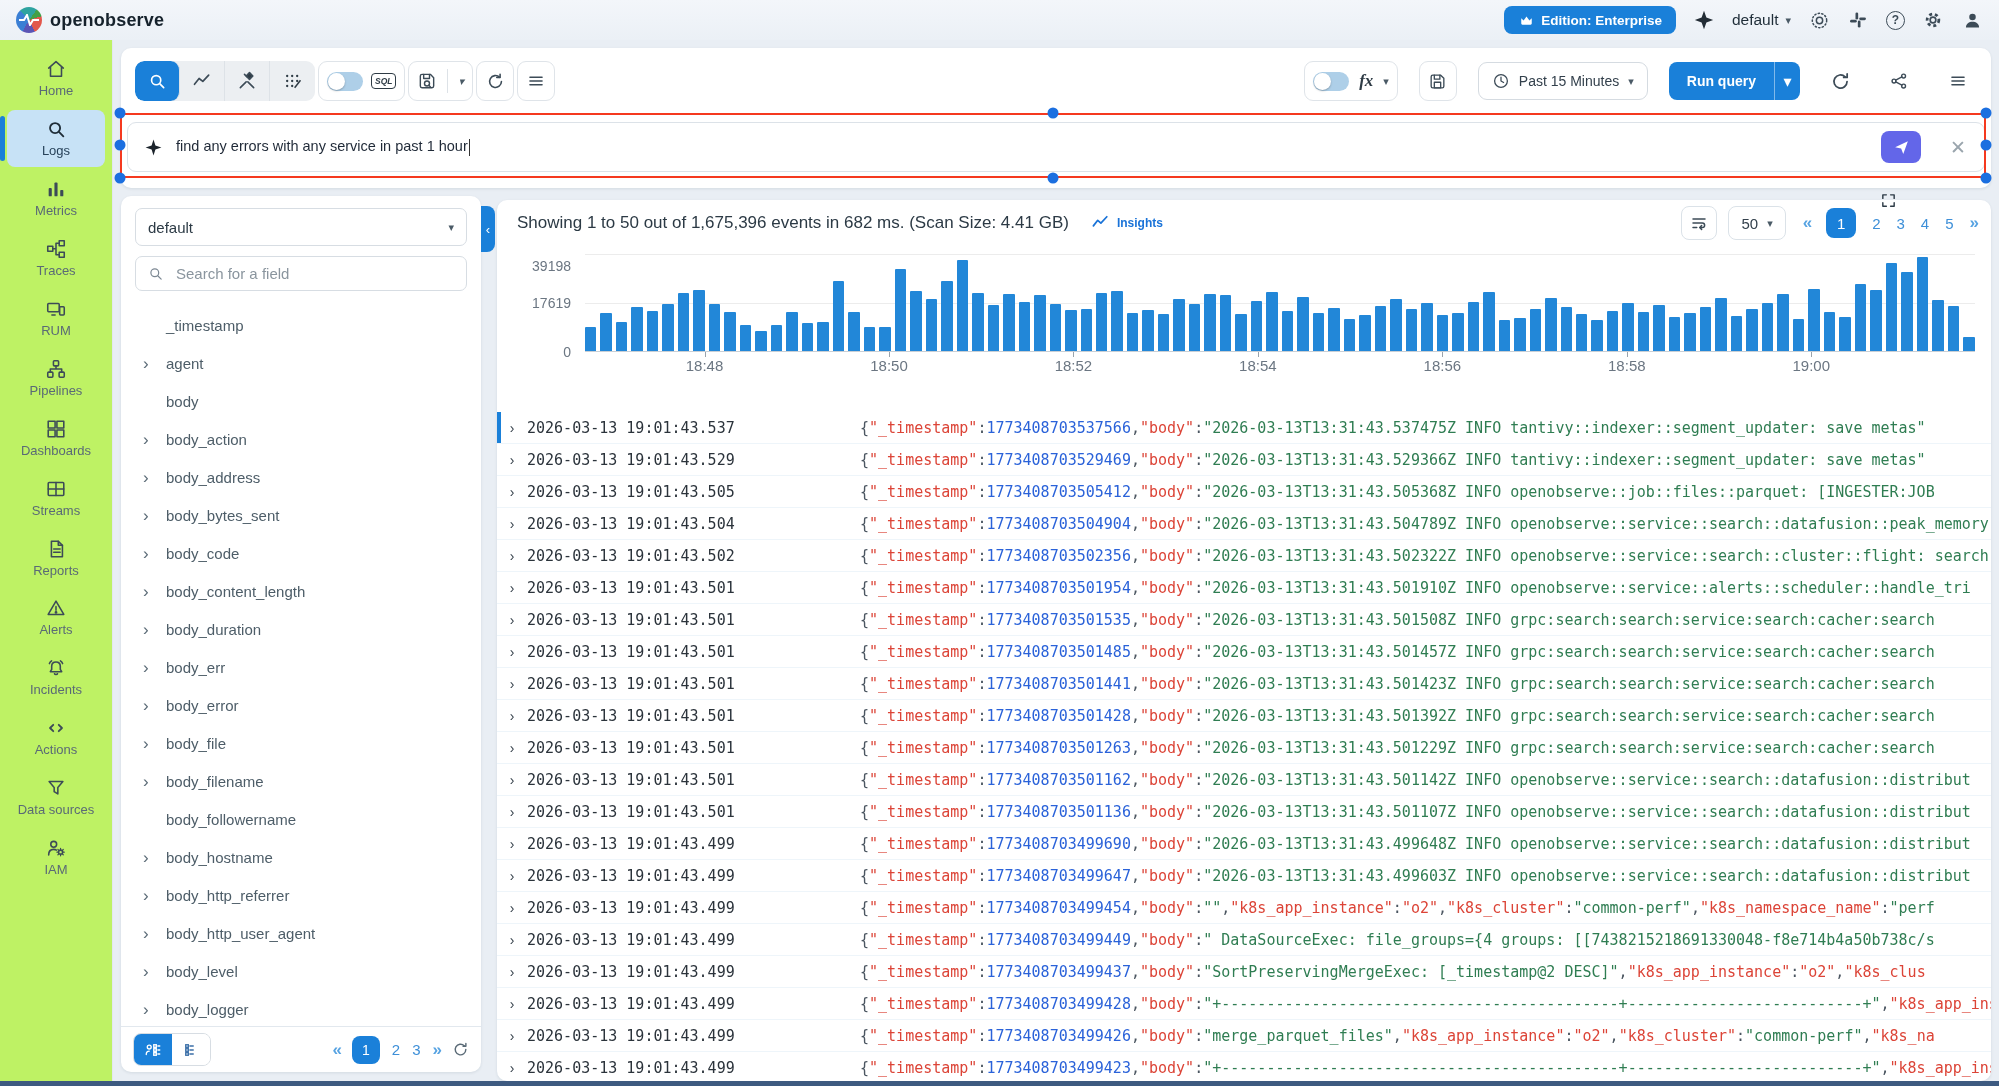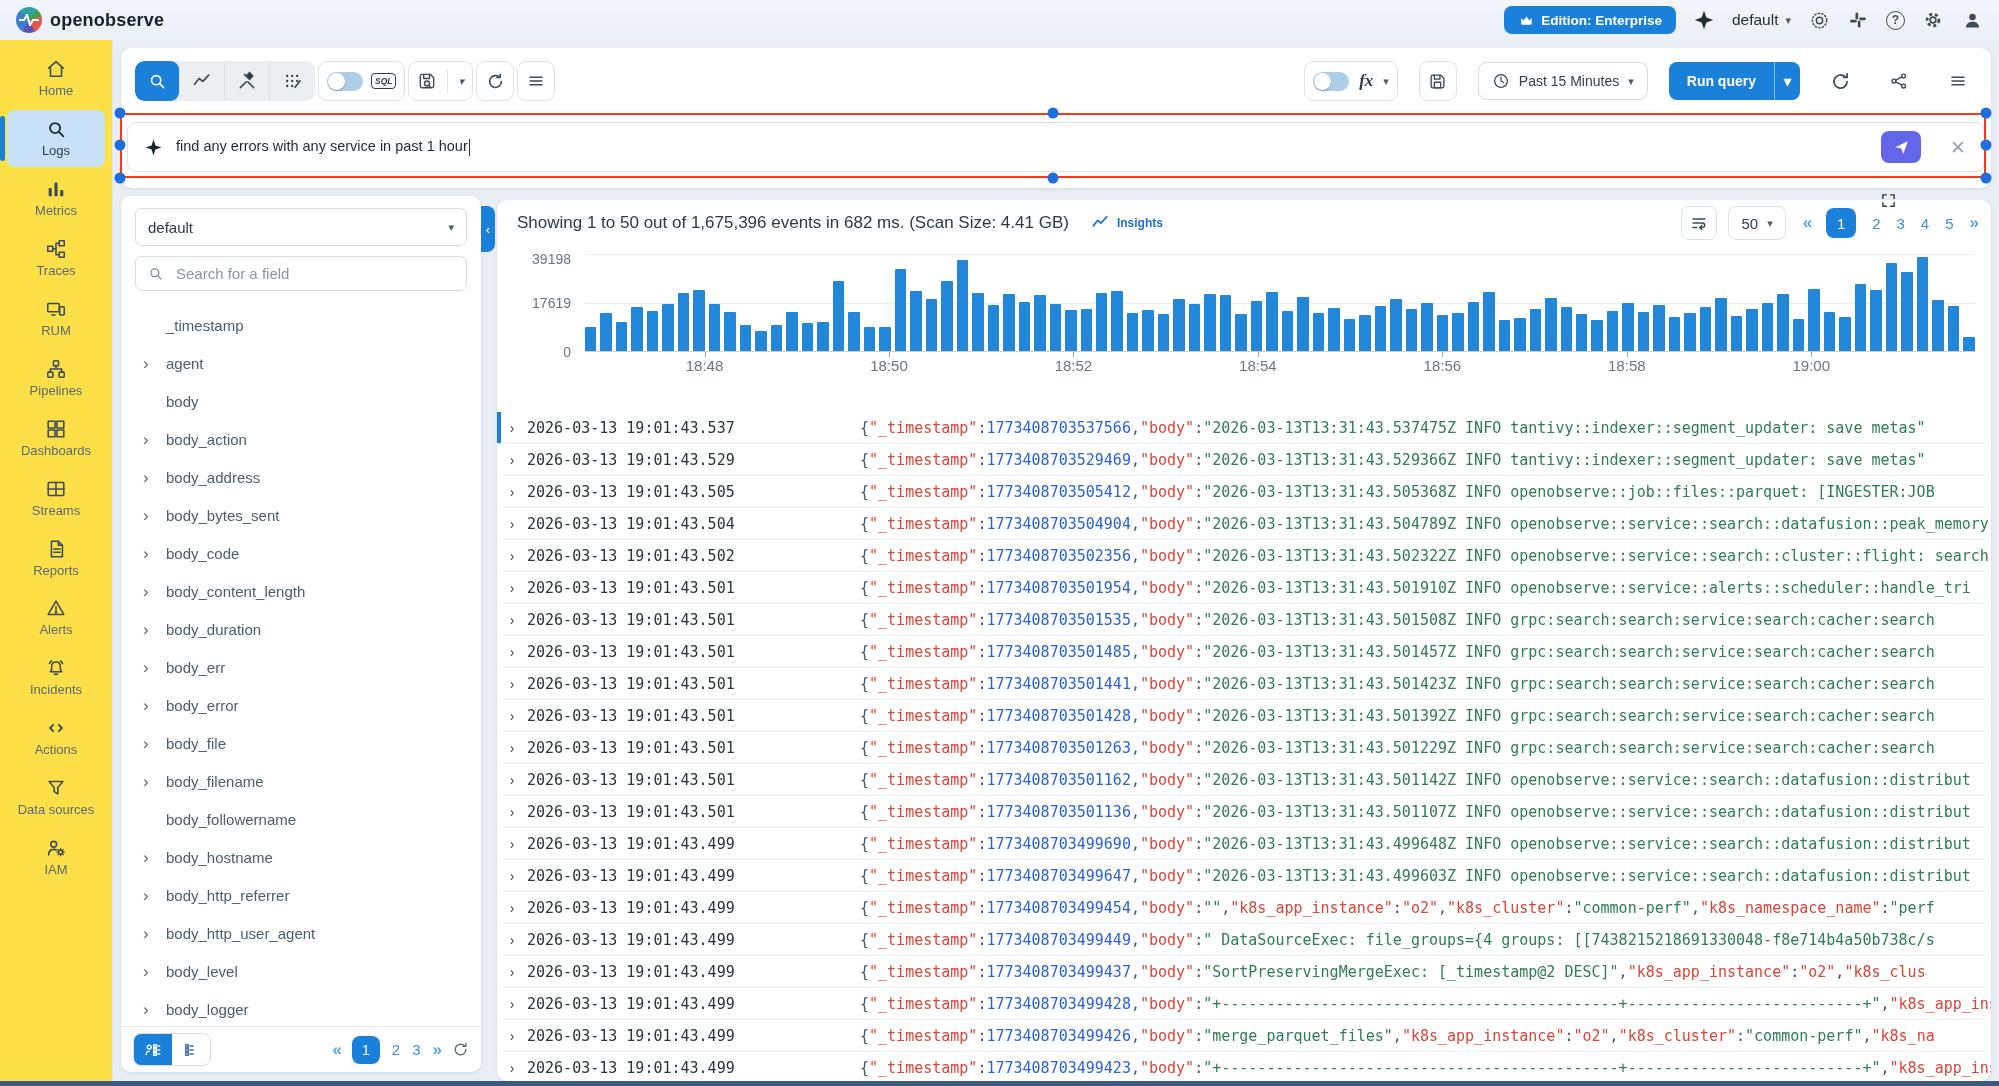--- a/index.html
+++ b/index.html
@@ -16,21 +16,21 @@
   .logo-circle svg { position:absolute; left:3px; top:7px; }
   .brand-name { font-size:18px; font-weight:bold; color:#16222c; letter-spacing:.2px; }
   .hdr-right { display:flex; align-items:center; gap:17px; }
   .edition-pill { display:flex; align-items:center; gap:7px; background:#1a80d9; color:#fff; font-size:13.5px; font-weight:600; border-radius:8px; padding:6px 14px; }
   .org-select { display:flex; align-items:center; gap:7px; font-size:15.5px; color:#1f2d38; cursor:pointer; }
   .caret { font-size:11px; color:#4a5a66; }
   .hdr-icon { width:22px; height:22px; display:flex; align-items:center; justify-content:center; }
   .help-circle { width:19px; height:19px; border:1.7px solid #3c4b57; border-radius:50%; color:#3c4b57; font-size:12px; font-weight:bold; display:flex; align-items:center; justify-content:center; }
 
   
-  .left-nav { position:absolute; left:0; top:40px; width:113px; bottom:5px; background:#fde047; border-right:1px solid #e3e8ee; padding-top:10px; display:flex; flex-direction:column; align-items:stretch; gap:3px; z-index:4; overflow:hidden; }
+  .left-nav { position:absolute; left:0; top:40px; width:113px; bottom:5px; background:#bef264; border-right:1px solid #e3e8ee; padding-top:10px; display:flex; flex-direction:column; align-items:stretch; gap:3px; z-index:4; overflow:hidden; }
   .nav-item { position:relative; display:flex; flex-direction:column; align-items:center; gap:4px; padding:8px 4px; margin:0 7px; border-radius:8px; cursor:pointer; }
   .nav-item .nlabel { font-size:13px; color:#5a6a76; text-align:center; line-height:1.15; }
   .nav-item.active { background:#c7e2f6; }
   .nav-item.active .nlabel { color:#27425a; }
   .nav-accent { position:absolute; left:-7px; top:6px; bottom:6px; width:5px; background:#1a80d9; border-radius:3px; }
 
   
   .searchbar-card { left:121px; top:48px; width:1870px; height:140px; }
   .tool-row { position:absolute; left:14px; top:12px; right:14px; height:42px; display:flex; align-items:center; justify-content:space-between; }
   .tr-left { display:flex; align-items:flex-start; gap:3px;font-style:italic; }
@@ -625,21 +625,21 @@
           <span class="pg-num">3</span>
           <span class="pg-num">4</span>
           <span class="pg-num">5</span>
           <span class="pg-arrow" id="results-pager-end">»</span>
       </div>
     </div>
   </div>
 
   <div class="hist">
     <div class="ylabels">
-      <span style="top:9px;">39198</span>
+      <span style="top:16px;">39198</span>
       <span style="top:53px;">17619</span>
       <span style="top:102px;">0</span>
     </div>
     <div class="plot">
       <div class="gline" style="top:0;"></div>
       <div class="gline" style="top:49px;"></div>
       <div class="bars" id="bars">
           <div class="bar" style="height: 25.0013%;"></div>
           <div class="bar" style="height: 38.7775%;"></div>
           <div class="bar" style="height: 30.3587%;"></div>

